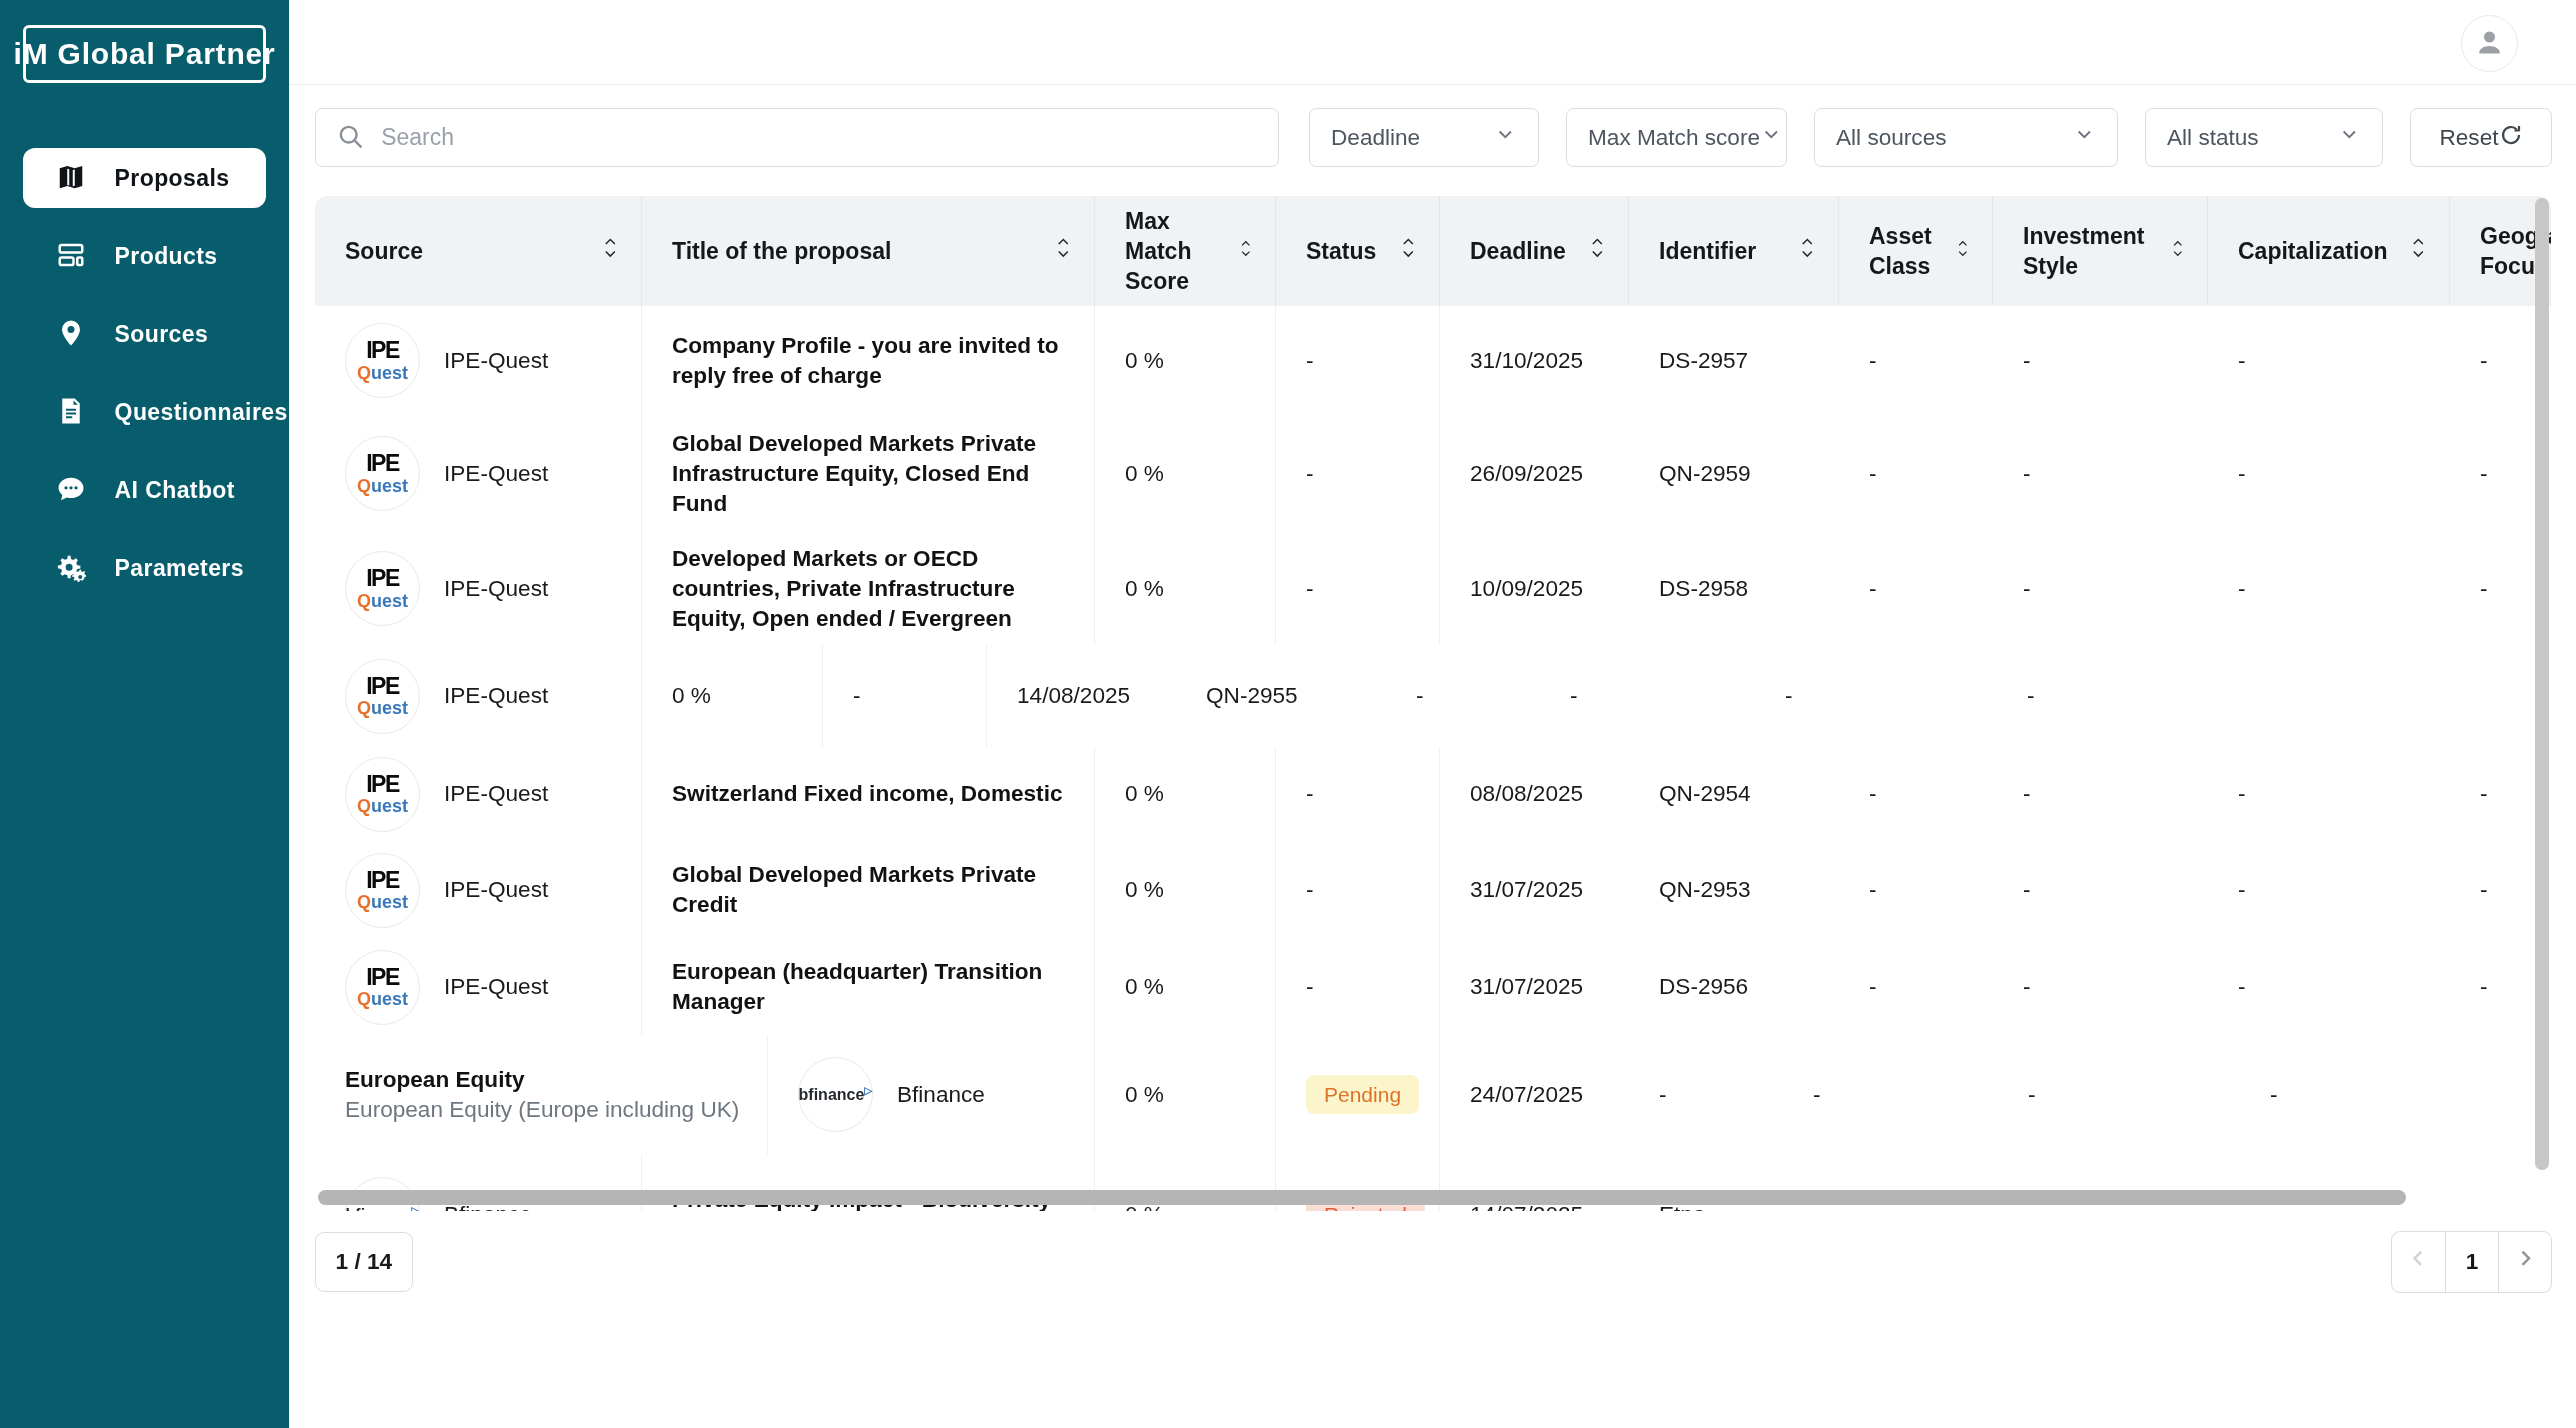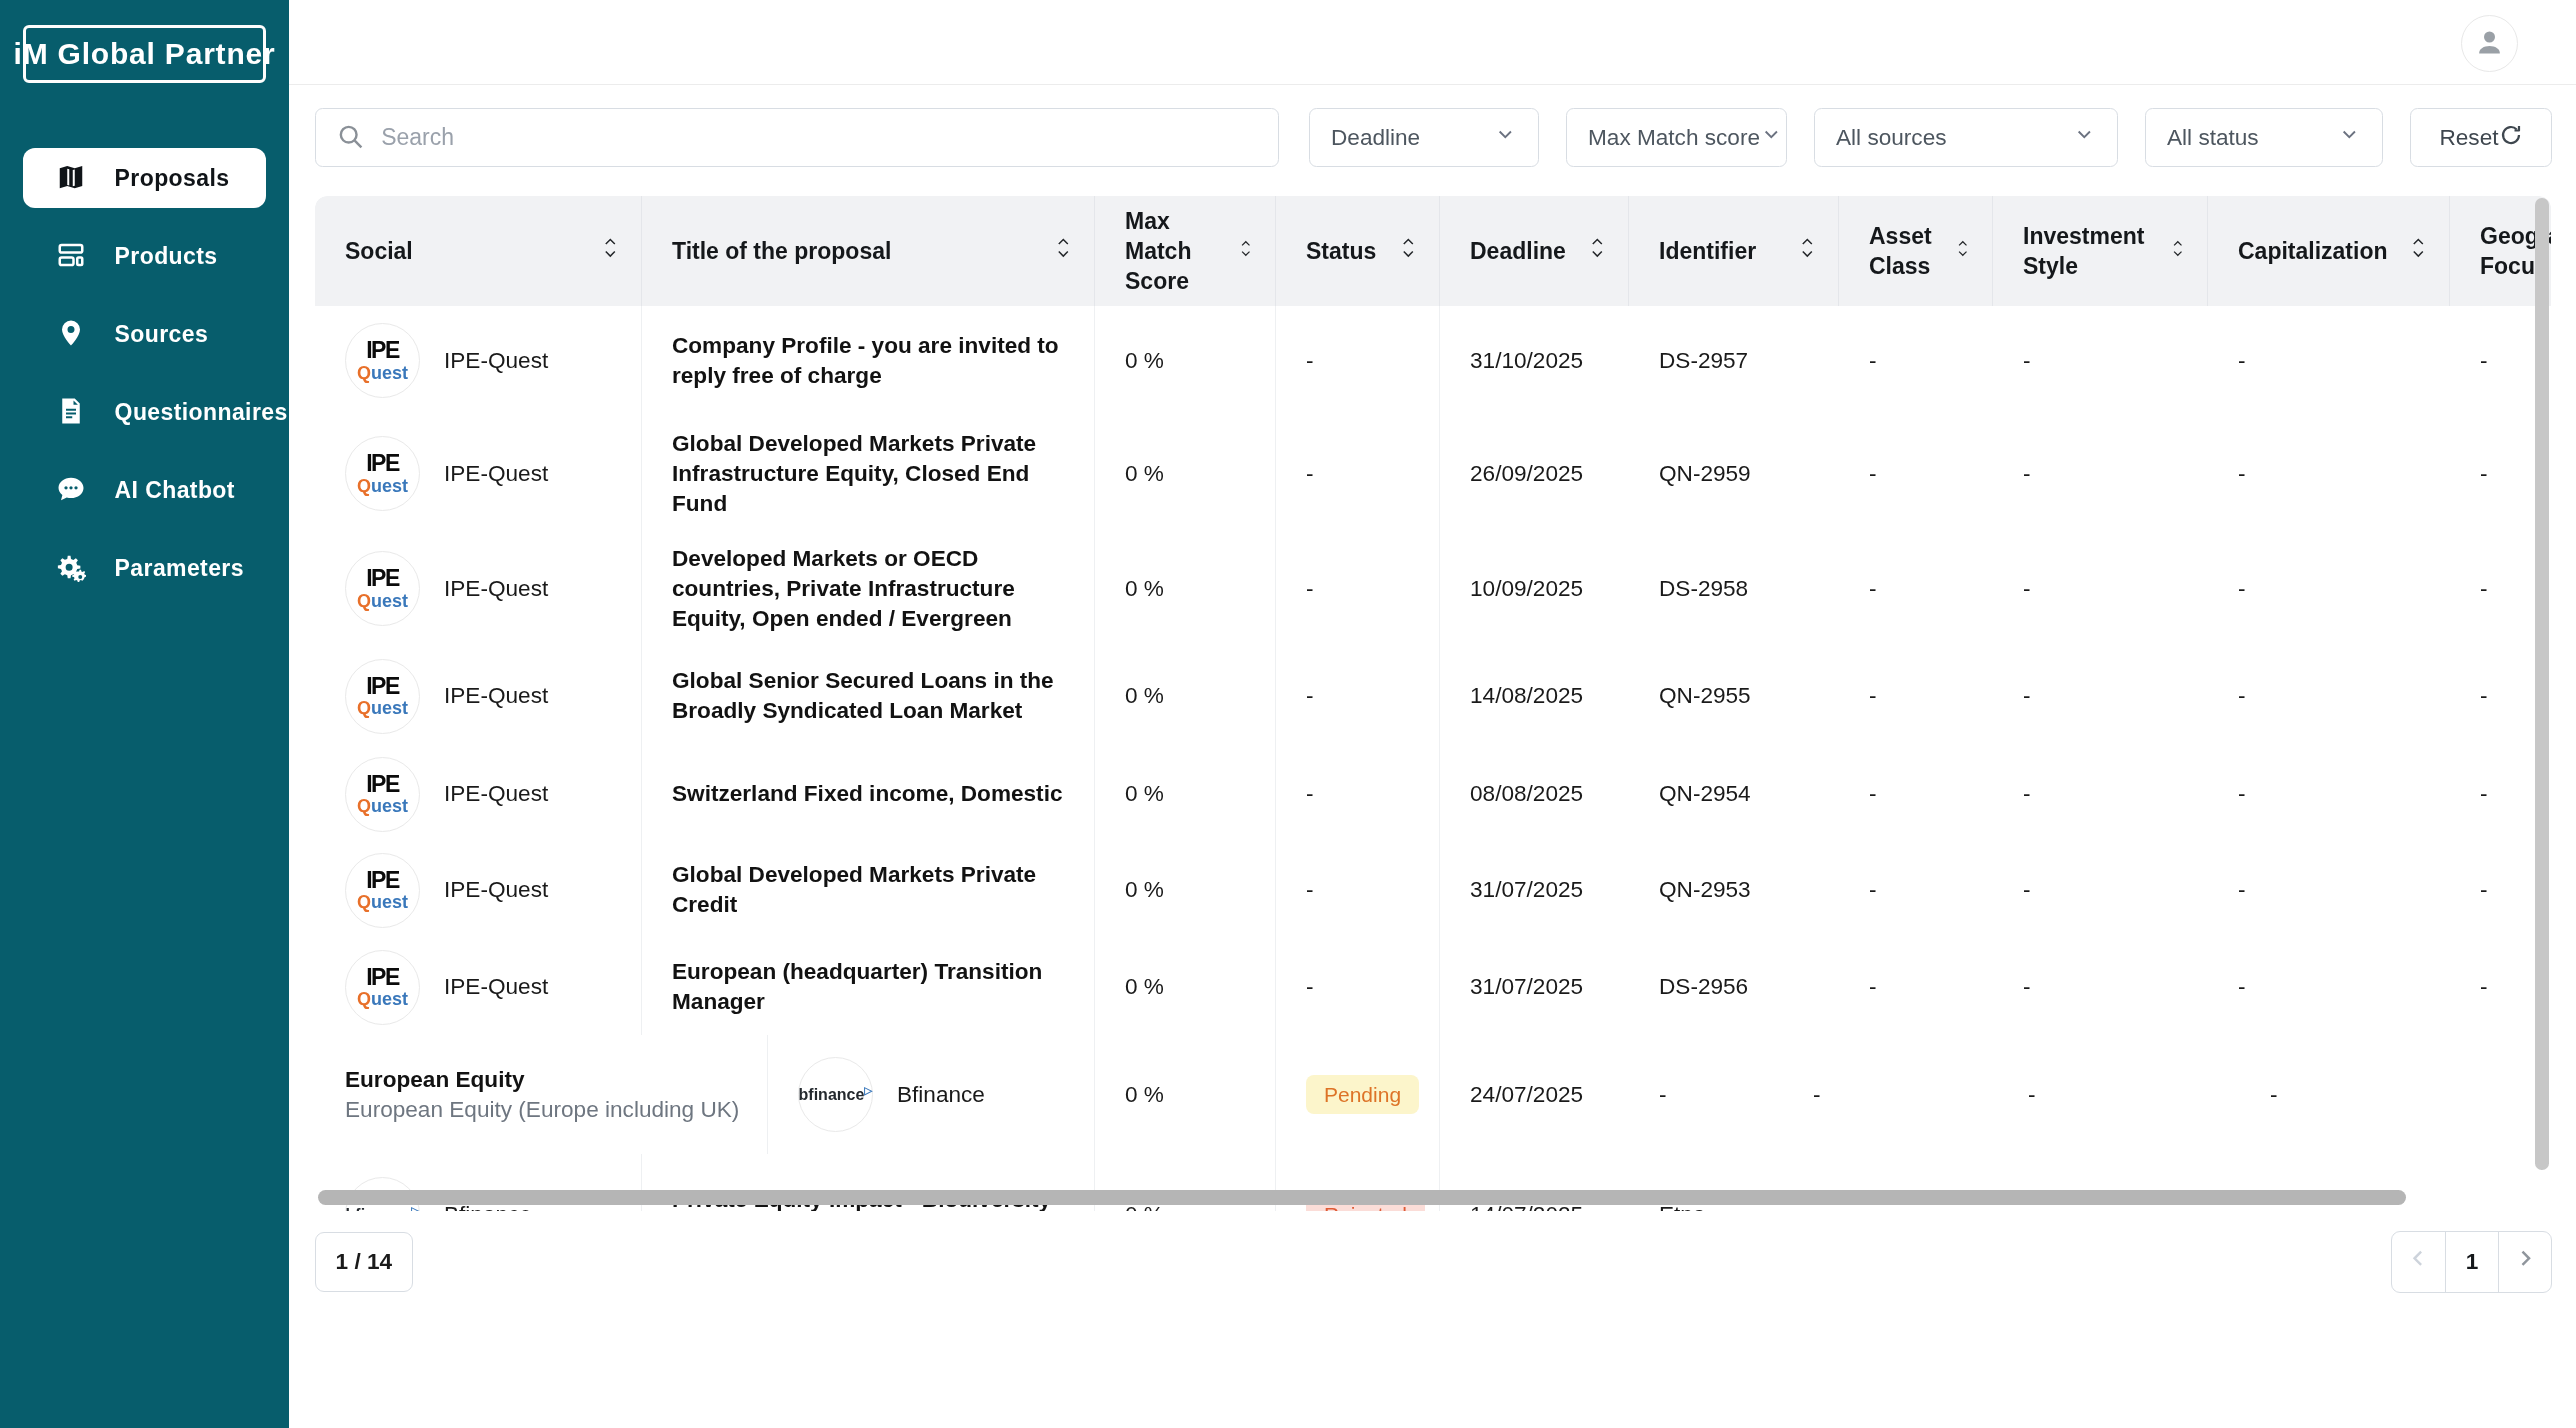--- a/index.html
+++ b/index.html
@@ -226,21 +226,21 @@
                 <path d="M20 3v4.5h-4.5" stroke-linejoin="round"></path>
               </svg>
           </span>
         </div>
       </div>
     </div>
 
     <div class="table-wrap">
       <div class="thead">
         <div class="th c0">
-          <span class="lbl">Social</span>
+          <span class="lbl">Source</span>
           <span class="sort"><svg width="16.6" height="25.6" viewBox="0 0 22 34" fill="none" stroke="#25282B" stroke-width="2">
                 <path d="M5 12l6-6 6 6"></path>
                 <path d="M5 22l6 6 6-6"></path>
               </svg></span>
         </div>
         <div class="th c1">
           <span class="lbl">Title of the proposal</span>
           <span class="sort"><svg width="16.6" height="25.6" viewBox="0 0 22 34" fill="none" stroke="#25282B" stroke-width="2">
                 <path d="M5 12l6-6 6 6"></path>
                 <path d="M5 22l6 6 6-6"></path>
@@ -361,23 +361,20 @@
             <div class="td c8 b8">-</div>
             <div class="td c9 b9">-</div>
           </div>
           <div class="tr" style="height: 102px;">
             <div class="td c0 b0">
               <div class="logo-circle">
                 <span class="ipe1">IPE</span>
                 <span class="ipe2"><span class="qtail">Q</span>uest</span>
               </div>
               <span>IPE-Quest</span>
-            </div>
-            <div class="td c1 b1 cell-title">
-              <div class="title-main">Global Senior Secured Loans in the Broadly Syndicated Loan Market</div>
             </div>
             <div class="td c2 b2">0 %</div>
             <div class="td c3 b3">-</div>
             <div class="td c4 b4">14/08/2025</div>
             <div class="td c5 b5">QN-2955</div>
             <div class="td c6 b6">-</div>
             <div class="td c7 b7">-</div>
             <div class="td c8 b8">-</div>
             <div class="td c9 b9">-</div>
           </div>

